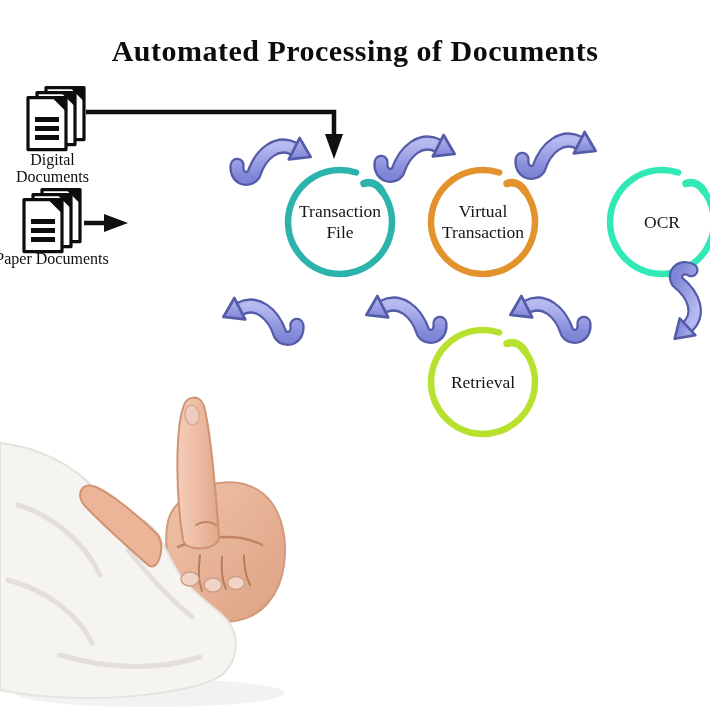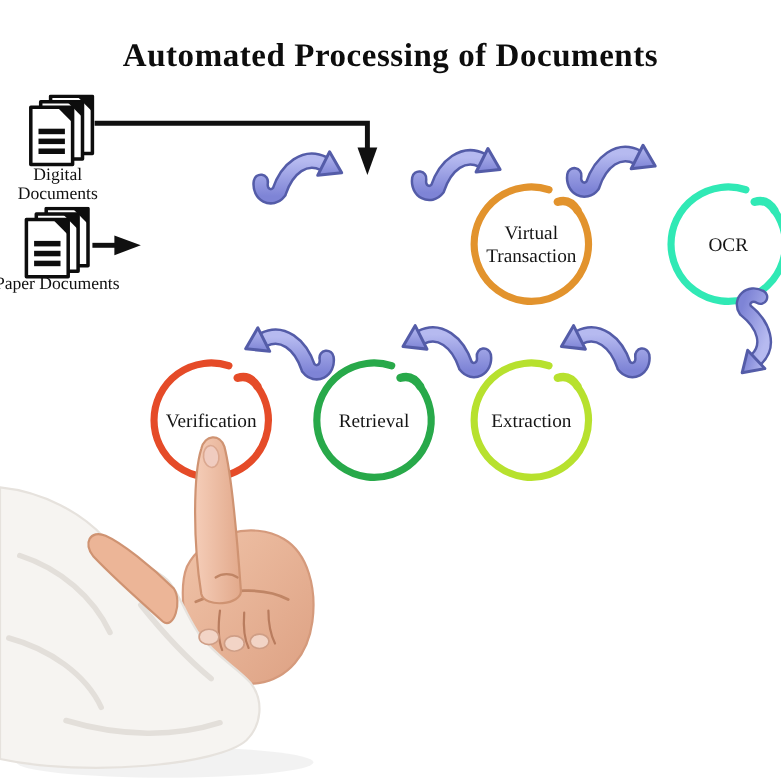--- a/index.html
+++ b/index.html
@@ -64,55 +64,48 @@
   </svg>
   <div class="src-label" style="left:-8px;top:251px;width:120px;">Paper Documents</div>
 
   <svg class="overlay" width="710" height="710" viewBox="0 0 710 710">
     <path d="M 86 112 L 334 112 L 334 138" fill="none" stroke-width="4.5" stroke="#101010"></path>
     <polygon points="334,159 325,134 343,134" fill="#101010"></polygon>
     <path d="M 84 223 L 108 223" fill="none" stroke-width="4.5" stroke="#101010"></path>
     <polygon points="128,223 104,214 104,232" fill="#101010"></polygon>
   </svg>
 
+  <div class="node" style="left:278px;top:160px;">
+    <svg class="ring" viewBox="0 0 124 124">
+      <path d="M 78.1 12.5 A 52 52 0 1 0 104.1 31.4" fill="none" stroke-width="6.5" stroke-linecap="round" stroke="#2cb4ac"></path>
+      <path d="M 104.1 31.4 Q 97 20 86 23.5" fill="none" stroke-width="7.5" stroke-linecap="round" stroke="#2cb4ac"></path>
+    </svg>
+    <div class="node-label">Transaction File</div>
+  </div>
   <div class="node" style="left:421px;top:160px;">
     <svg class="ring" viewBox="0 0 124 124">
       <path d="M 78.1 12.5 A 52 52 0 1 0 104.1 31.4" fill="none" stroke-width="6.5" stroke-linecap="round" stroke="#e2932d"></path>
       <path d="M 104.1 31.4 Q 97 20 86 23.5" fill="none" stroke-width="7.5" stroke-linecap="round" stroke="#e2932d"></path>
     </svg>
     <div class="node-label">Virtual Transaction</div>
   </div>
   <div class="node" style="left:600px;top:160px;">
     <svg class="ring" viewBox="0 0 124 124">
       <path d="M 78.1 12.5 A 52 52 0 1 0 104.1 31.4" fill="none" stroke-width="6.5" stroke-linecap="round" stroke="#30e9b5"></path>
       <path d="M 104.1 31.4 Q 97 20 86 23.5" fill="none" stroke-width="7.5" stroke-linecap="round" stroke="#30e9b5"></path>
     </svg>
     <div class="node-label">OCR</div>
   </div>
 
-  <div class="node" style="left:130px;top:320px;">
-    <svg class="ring" viewBox="0 0 124 124">
-      <path d="M 78.1 12.5 A 52 52 0 1 0 104.1 31.4" fill="none" stroke-width="6.5" stroke-linecap="round" stroke="#e54b28"></path>
-      <path d="M 104.1 31.4 Q 97 20 86 23.5" fill="none" stroke-width="7.5" stroke-linecap="round" stroke="#e54b28"></path>
-    </svg>
-    <div class="node-label">Verification</div>
-  </div>
-  <div class="node" style="left:278px;top:320px;">
-    <svg class="ring" viewBox="0 0 124 124">
-      <path d="M 78.1 12.5 A 52 52 0 1 0 104.1 31.4" fill="none" stroke-width="6.5" stroke-linecap="round" stroke="#28a94a"></path>
-      <path d="M 104.1 31.4 Q 97 20 86 23.5" fill="none" stroke-width="7.5" stroke-linecap="round" stroke="#28a94a"></path>
-    </svg>
-    <div class="node-label">Retrieval</div>
-  </div>
   <div class="node" style="left:421px;top:320px;">
     <svg class="ring" viewBox="0 0 124 124">
       <path d="M 78.1 12.5 A 52 52 0 1 0 104.1 31.4" fill="none" stroke-width="6.5" stroke-linecap="round" stroke="#b7e12e"></path>
       <path d="M 104.1 31.4 Q 97 20 86 23.5" fill="none" stroke-width="7.5" stroke-linecap="round" stroke="#b7e12e"></path>
     </svg>
-    <div class="node-label">Extraction</div>
+    <div class="node-label">Retrieval</div>
   </div>
 
   <svg class="overlay" width="710" height="710" viewBox="0 0 710 710">
     <defs>
       <linearGradient id="swg" x1="0" y1="0" x2="0" y2="1">
         <stop offset="0" stop-color="#b6baf0"></stop>
         <stop offset="1" stop-color="#7e84d6"></stop>
       </linearGradient>
       <g id="swoosh">
         <path d="M 3 40 C 1 53, 14 59, 21 50 C 29 26, 47 13, 65 22" fill="none" stroke-width="16.5" stroke-linecap="round" stroke="#545ca8"></path>

